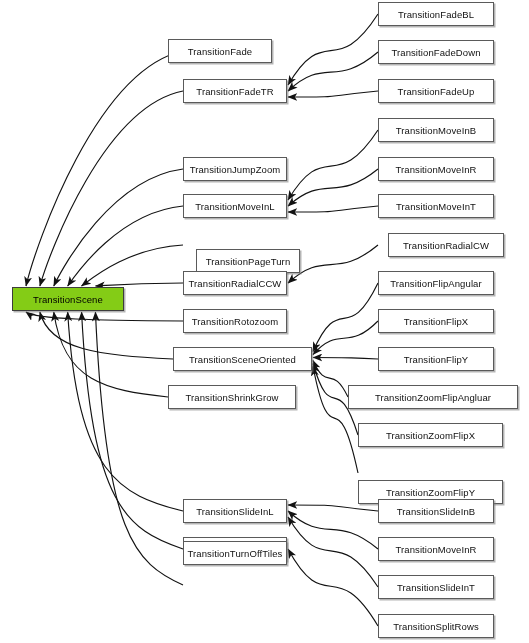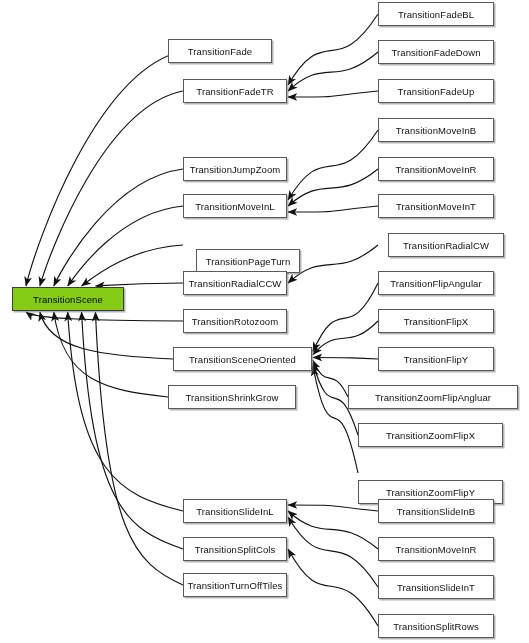--- a/index.html
+++ b/index.html
@@ -103,21 +103,21 @@
       </div>
       <div class="node" style="left: 168px; top: 385px; width: 128px;">
         <span class="node-label">TransitionShrinkGrow</span>
       </div>
       <div class="node" style="left: 183px; top: 499px; width: 104px;">
         <span class="node-label">TransitionSlideInL</span>
       </div>
       <div class="node" style="left: 183px; top: 537px; width: 104px;">
         <span class="node-label">TransitionSplitCols</span>
       </div>
-      <div class="node" style="left: 183px; top: 573px; width: 104px; align-items: center;">
+      <div class="node" style="left: 183px; top: 541px; width: 104px; align-items: center;">
         <span class="node-label">TransitionTurnOffTiles</span>
       </div>
       <div class="node" style="left: 378px; top: 2px; width: 116px;">
         <span class="node-label">TransitionFadeBL</span>
       </div>
       <div class="node" style="left: 378px; top: 40px; width: 116px;">
         <span class="node-label">TransitionFadeDown</span>
       </div>
       <div class="node" style="left: 378px; top: 79px; width: 116px;">
         <span class="node-label">TransitionFadeUp</span>

